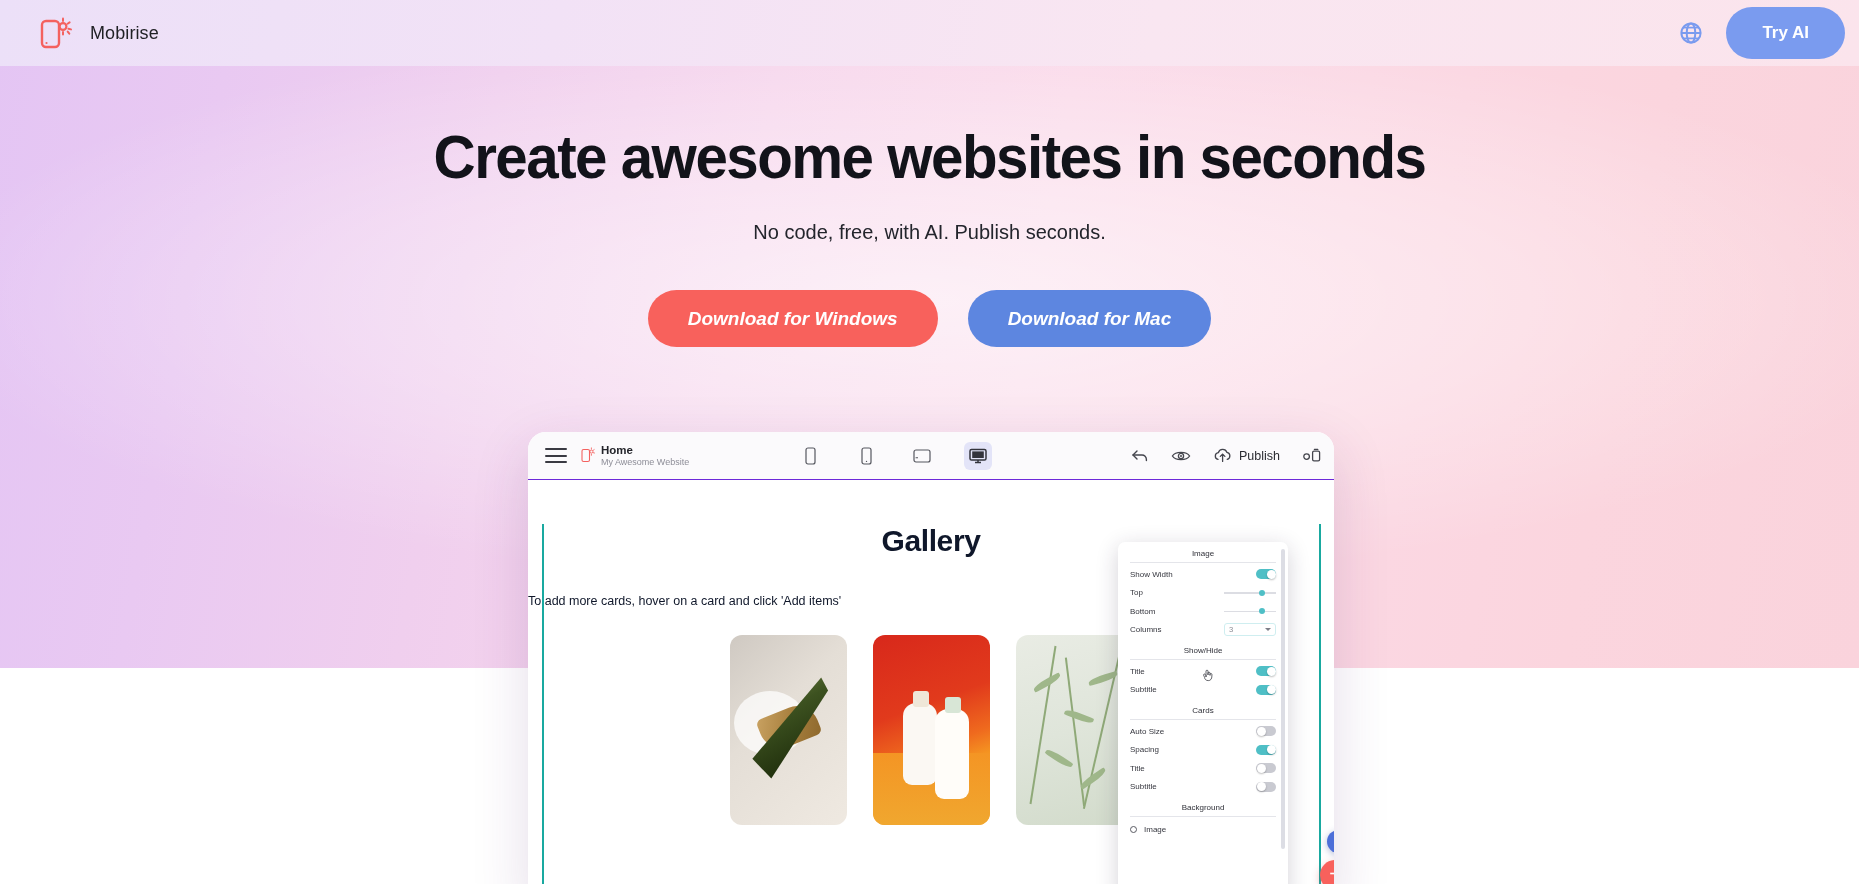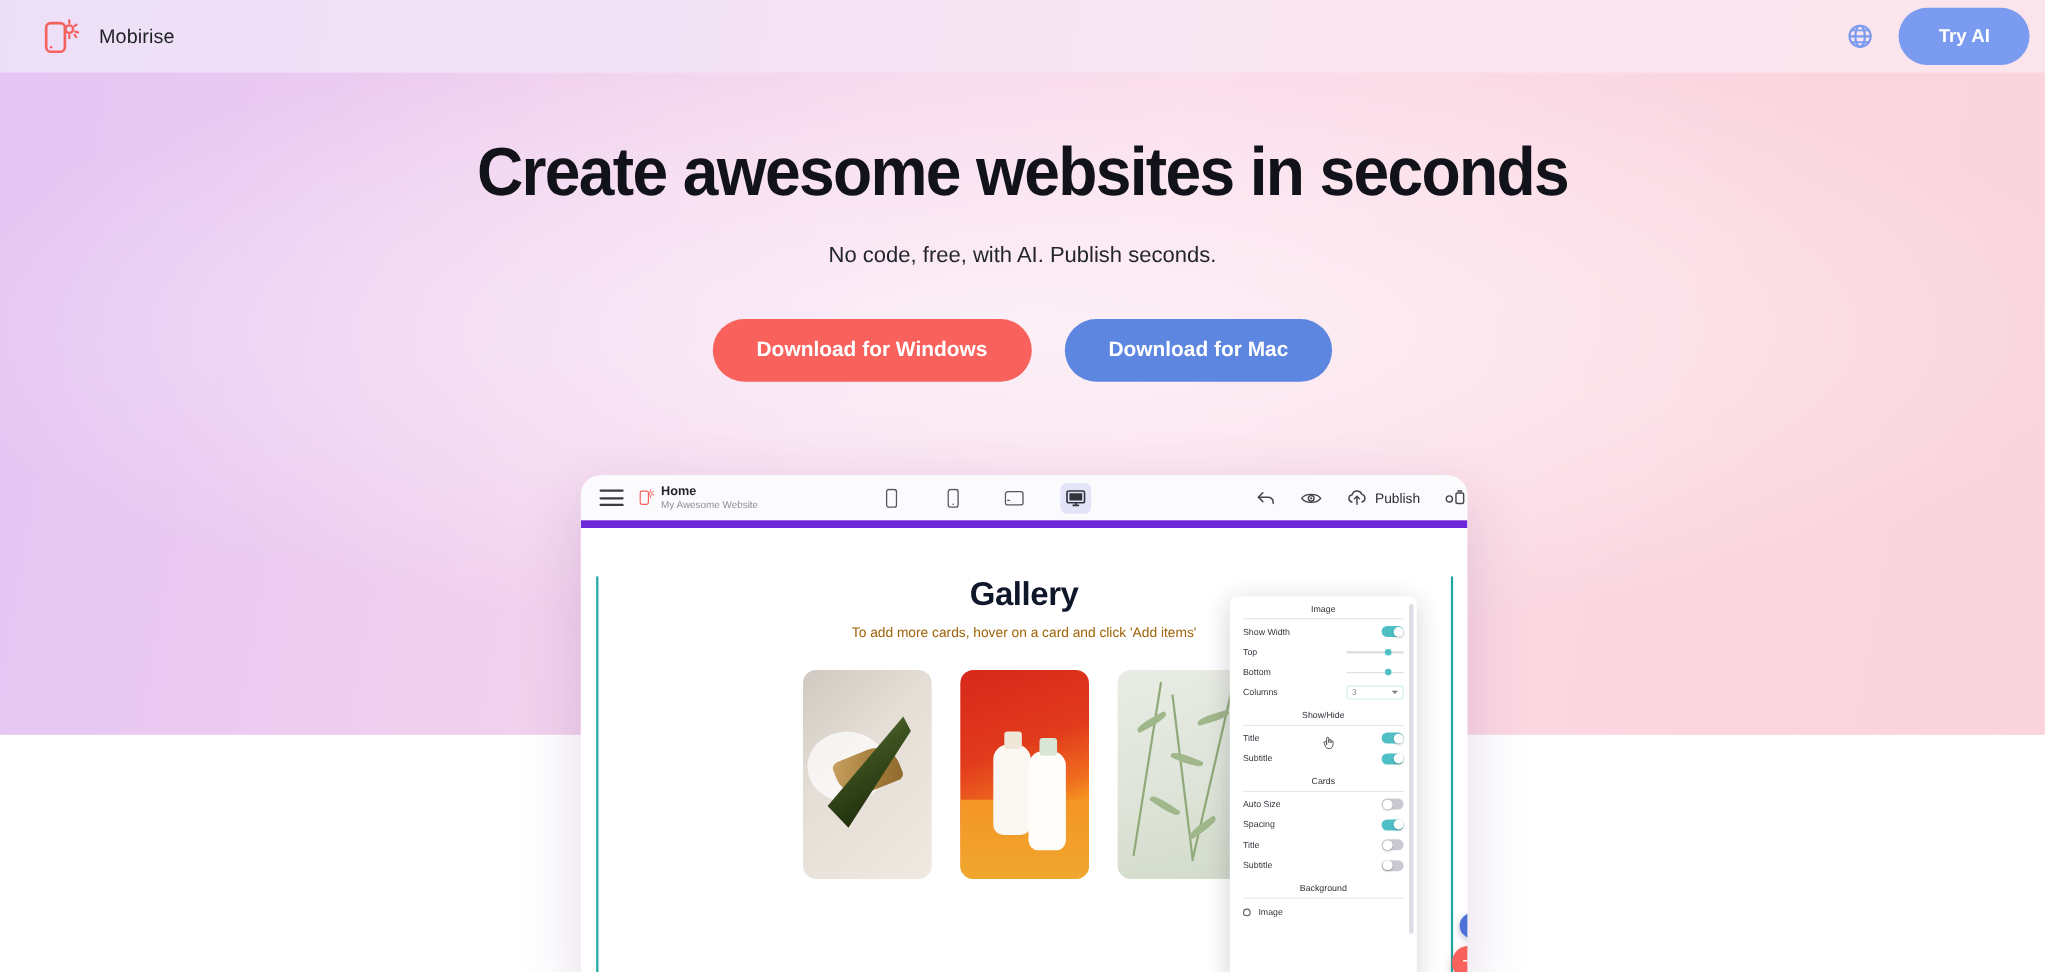--- a/index.html
+++ b/index.html
@@ -64,60 +64,60 @@
     font-family:"Liberation Sans Narrow","Liberation Sans",sans-serif;
     transform:scaleX(.94); transform-origin:center;
   }
   .hero-sub { margin-top:32px; font-size:20px; color:#23252c; font-weight:400; }
 
   .cta-row { margin-top:46px; display:flex; justify-content:center; gap:30px; }
   .cta {
     border:none; border-radius:30px; height:57px; padding:0 40px;
     font-size:19px; font-weight:700; color:#fff; cursor:pointer;
     font-family:"Liberation Sans",sans-serif;
-    display:flex; align-items:center; justify-content:center;
+    display:flex; align-items:center; justify-content:center;font-style:italic;
   }
   .cta-win { background:#f8615c; min-width:280px; }
   .cta-mac { background:#5d86e0; min-width:232px; }
 
   
   .mockup {
     position:absolute; left:528px; top:432px; width:806px; height:470px;
     background:#fff; border-radius:18px 18px 0 0;
     box-shadow:0 18px 56px rgba(90,40,110,.16);
     overflow:hidden; z-index:20;
   }
   .mock-toolbar {
     height:48px; background:#fbfafc; display:flex; align-items:center;
-    border-bottom:7px solid #6d28d9; position:relative;
+    border-bottom:1px solid #6d28d9; position:relative;
   }
   .burger { width:22px; height:15px; margin-left:17px; display:flex; flex-direction:column; justify-content:space-between; cursor:pointer; }
   .burger span { display:block; height:2px; background:#3a3a42; border-radius:2px; }
   .mock-titleblock { margin-left:14px; display:flex; align-items:center; gap:6px; }
   .mock-icon { width:14px; height:17px; position:relative; }
   .mock-titles { line-height:1.25; }
   .mock-title { font-size:11.5px; font-weight:700; color:#24252b; }
   .mock-subtitle { font-size:9px; color:#8e8e98; }
 
   .device-group { position:absolute; left:268px; display:flex; align-items:center; gap:28px; }
   .dev-btn { width:28px; height:28px; display:flex; align-items:center; justify-content:center; border-radius:6px; cursor:pointer; }
   .dev-btn.active { background:#e3e4f8; }
 
-  .right-group { position:absolute; right:1px; display:flex; align-items:center; gap:22px; }
+  .right-group { position:absolute; right:12px; display:flex; align-items:center; gap:22px; }
   .tb-ico { display:flex; align-items:center; justify-content:center; cursor:pointer; }
   .publish-wrap { display:flex; align-items:center; gap:7px; cursor:pointer; }
   .publish-label { font-size:12.5px; color:#2c2d33; }
 
   .mock-body { position:relative; height:422px; background:#fff; }
   .edge-line { position:absolute; top:0; bottom:0; width:2px; background:#19a9a0; }
   .edge-left { left:14px; }
   .edge-right { right:13px; }
 
   .gallery-title { text-align:center; margin-top:44px; font-size:30px; font-weight:700; color:#0f172a; letter-spacing:-.4px; }
-  .gallery-hint { text-align:center; margin-top:10px; font-size:12.5px; color:#a16207; }
+  .gallery-hint { margin-top:36px; font-size:12.5px; color:#0f172a; }
 
   .cards { display:flex; justify-content:center; gap:26px; margin-top:27px; }
   .card { width:117px; height:190px; border-radius:12px; overflow:hidden; position:relative; }
   .card1 { background:linear-gradient(135deg,#cfc9c2 0%,#e4ded6 40%,#efe9e1 100%); }
   .card1::before{ content:""; position:absolute; left:4px; top:56px; width:72px; height:64px; border-radius:50%; background:rgba(255,255,255,.72); }
   .card1::after{
     content:""; position:absolute; left:16px; top:38px; width:86px; height:110px;
     background:linear-gradient(150deg,#7d8f4f 0%,#3d5220 38%,#24340f 72%,#1b2a0b 100%);
     clip-path:polygon(88% 4%, 96% 16%, 30% 96%, 8% 78%);
   }

